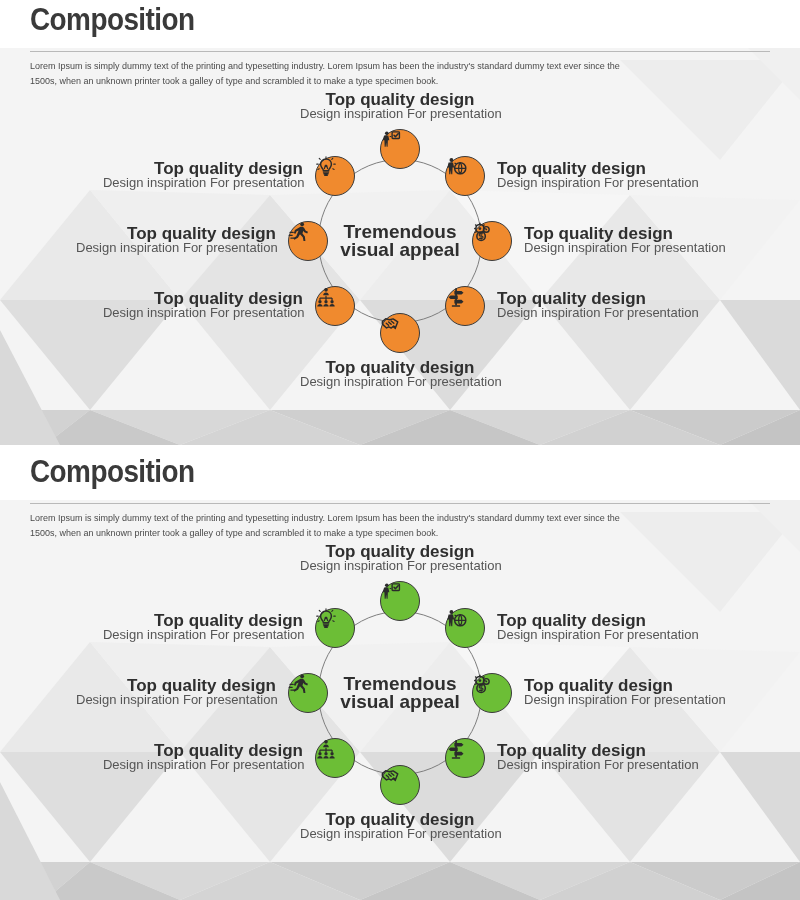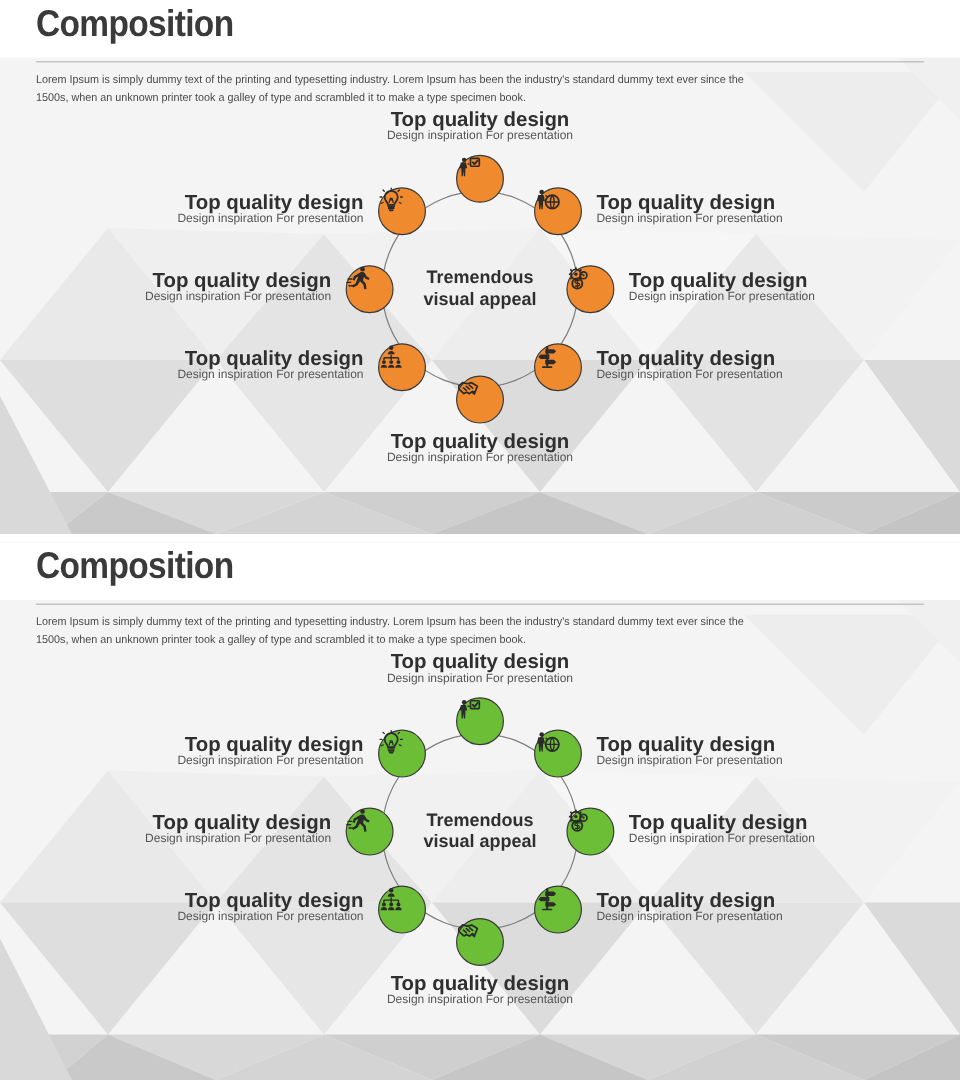--- a/index.html
+++ b/index.html
@@ -53,37 +53,37 @@
   }
   .diagram svg{position:absolute;left:0;top:0;}
   .ring{
     position:absolute;left:218px;top:55px;width:164px;height:164px;
     border:1px solid #7e7e7e;border-radius:50%;
     box-sizing:border-box;
   }
   .center-text{
     position:absolute;left:218px;top:55px;width:164px;height:164px;
     display:flex;align-items:center;justify-content:center;
-    text-align:center;font-size:15px;font-weight:bold;color:#2f2f2f;
+    text-align:center;font-size:19px;font-weight:bold;color:#2f2f2f;
     line-height:18px;
   }
 
   
   .node{position:absolute;width:40px;height:40px;}
   .node .bubble{
     width:40px;height:40px;border-radius:50%;
     border:1.4px solid #3b3b3b;box-sizing:border-box;
     display:flex;align-items:center;justify-content:center;
   }
   .node .bubble svg{display:block;}
 
   
   .label{position:absolute;white-space:nowrap;}
   .label .lt{font-size:17px;font-weight:bold;color:#2f2f2f;line-height:14px;}
-  .label .ls{font-size:10px;color:#555;line-height:13px;}
+  .label .ls{font-size:13px;color:#555;line-height:13px;}
   .label.right{text-align:left;}
   .label.left{text-align:right;}
   .label.center{text-align:center;}
 </style>
 </head>
 <body>
 
 <div class="deck">
 
   <div class="panel" id="panel-0">

